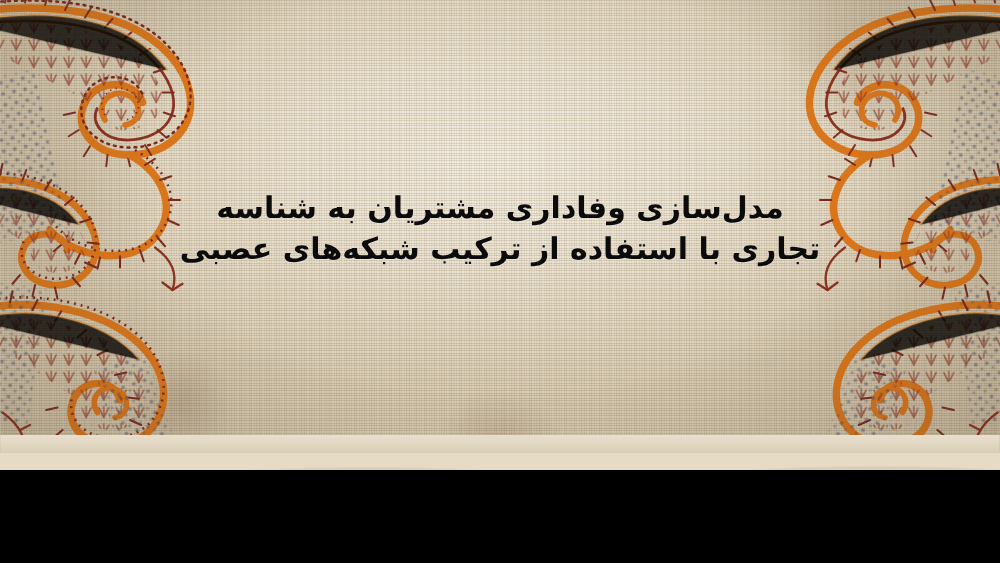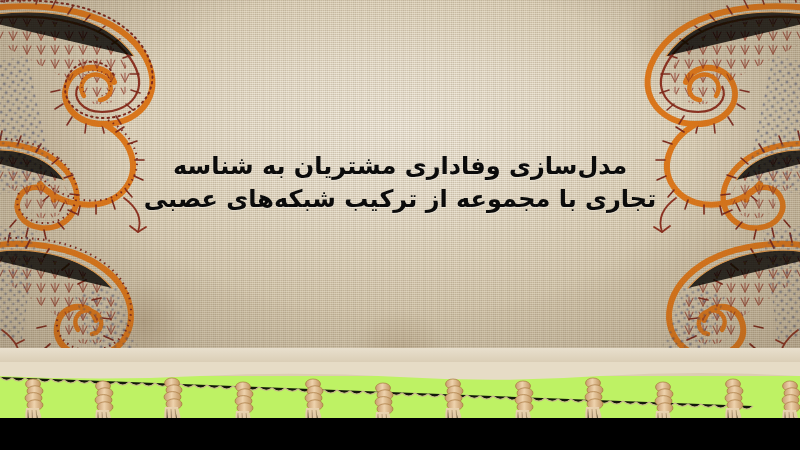--- a/index.html
+++ b/index.html
@@ -3,22 +3,22 @@
 <meta charset="utf-8">
 <title>Thesis Title Slide</title>
 <style>
   html,body{margin:0;padding:0;}
   body{
     width:800px;height:450px;overflow:hidden;
     background:#000;
     font-family:"DejaVu Sans","Liberation Sans",sans-serif;
   }
   .slide{
-    position:relative;width:800px;height:418px;overflow:hidden;
-    background:#bef264;
+    position:relative;width:800px;height:376px;overflow:hidden;
+    background:#be185d;
   }
 
   
   .fabric{
     position:absolute;left:0;top:0;width:800px;height:374px;
     background:
       radial-gradient(ellipse 420px 190px at 50% 34%, #f2ece0 0%, #ece4d4 38%, #e3d9c4 68%, #d8ccb4 100%),
       linear-gradient(#e9e1d1,#e4dbc9);
     overflow:hidden;
   }
@@ -351,21 +351,21 @@
         </g>
       </svg>
     </div>
 
     <div class="vignette"></div>
     <div class="selvedge"></div>
   </div>
 
   <div class="title-block">
     <span class="title-line">مدل‌سازی وفاداری مشتریان به شناسه</span>
-    <span class="title-line">تجاری با مجموعه از ترکیب شبکه‌های عصبی</span>
+    <span class="title-line">تجاری با استفاده از ترکیب شبکه‌های عصبی</span>
   </div>
 
   <div class="fringe">
     <svg viewBox="0 0 800 88" xmlns="http://www.w3.org/2000/svg" aria-hidden="true">
       <defs>
         <linearGradient id="cord" x1="0" y1="0" x2="1" y2="0">
           <stop offset="0%" stop-color="#c79a6c"></stop>
           <stop offset="45%" stop-color="#eed3ae"></stop>
           <stop offset="100%" stop-color="#c1945f"></stop>
         </linearGradient>

